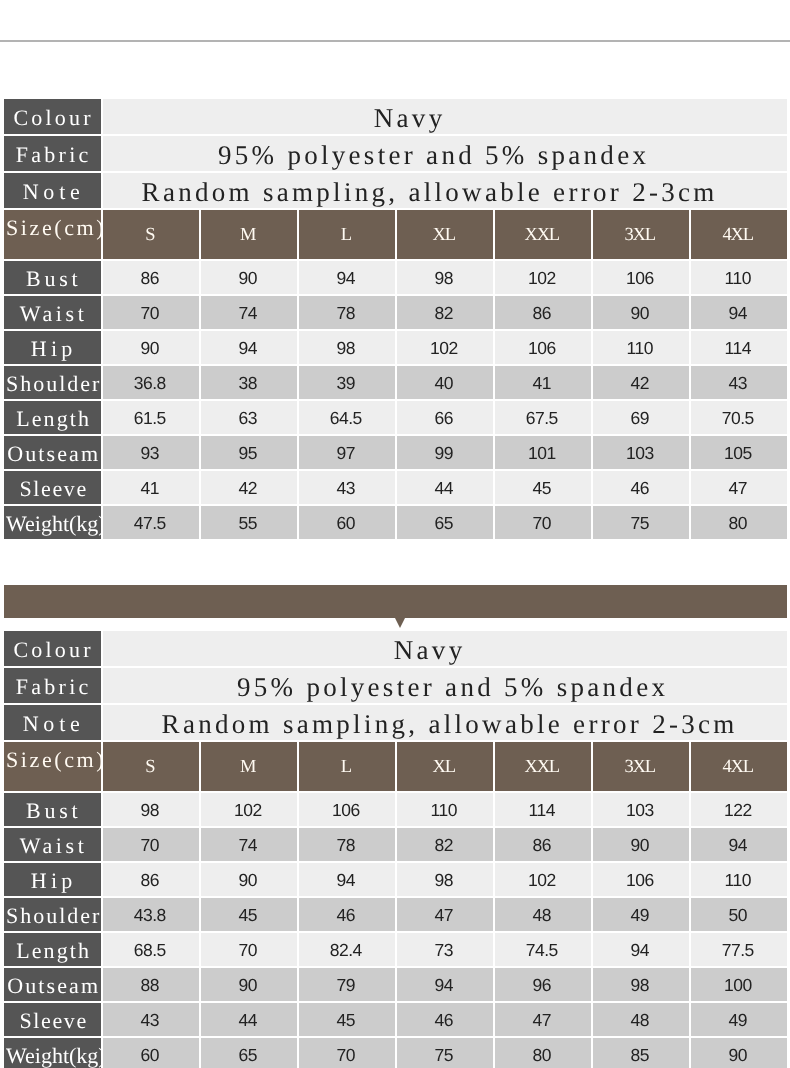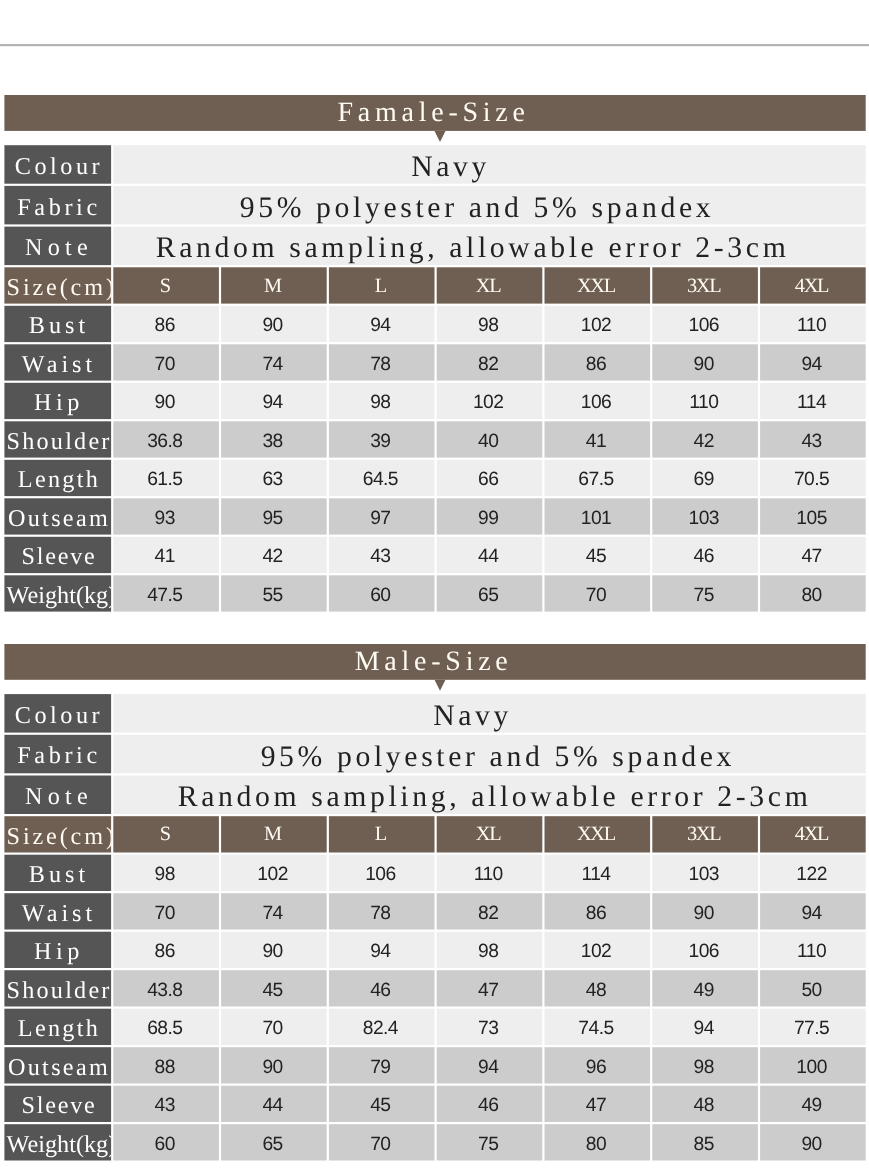--- a/index.html
+++ b/index.html
@@ -20,41 +20,40 @@
       border-top:10px solid #6e5f52;}
   table.sz{border-collapse:separate;border-spacing:2px;width:787.3px;
       table-layout:fixed;margin:11px 0 0 -2px;}
   table.sz td{padding:0;height:33px;overflow:hidden;white-space:nowrap;
       vertical-align:middle;}
   col.c1{width:97.3px;}
   col.cn{width:96px;}
   table.sz td.lab{background:#555;color:#fff;text-align:center;
       font-size:22px;letter-spacing:3.2px;line-height:22px;padding:3px 0 0 2px;height:30px;}
   table.sz td.labb{background:#6e5f52;color:#fffaf2;text-align:center;
-      font-size:22px;letter-spacing:3.2px;line-height:22px;padding:3px 0 0 2px;height:30px;}
+      font-size:22px;letter-spacing:3.2px;line-height:22px;padding:3px 0 16px 2px;height:30px;}
   table.sz td.hd{background:#6e5f52;color:#fffaf2;text-align:center;
       font-size:18.5px;letter-spacing:-1.2px;text-indent:-3.2px;padding:1px 0 0 0;height:32px;}
   table.sz td.mg{background:#eee;color:#222;text-align:center;
       font-size:27px;letter-spacing:3.3px;text-indent:3.3px;
       padding:4px 0 0 0;height:29px;}
   table.sz td.num{color:#222;text-align:center;
       font-family:"Liberation Sans",sans-serif;
       font-size:17.5px;letter-spacing:-0.5px;text-indent:-3px;line-height:20px;padding:0 0 0 0;height:33px;}
   tr.lt td.num{background:#eee;}
   tr.dk td.num{background:#ccc;}
   .mgspan{display:inline-block;position:relative;}
 </style>
 </head>
 <body>
 
 <div class="page">
   <div class="top-rule"></div>
   <div id="charts">
       <div class="chart" style="top: 86.3px;">
-        <div class="chart-title"><span class="title-text">Famale-Size</span><div class="title-tip"></div></div>
         <table class="sz">
           <colgroup>
             <col class="c1">
             <col class="cn">
             <col class="cn">
             <col class="cn">
             <col class="cn">
             <col class="cn">
             <col class="cn">
             <col class="cn">
@@ -159,21 +158,21 @@
               <td class="num">60</td>
               <td class="num">65</td>
               <td class="num">70</td>
               <td class="num">75</td>
               <td class="num">80</td>
             </tr>
           </tbody>
         </table>
       </div>
       <div class="chart" style="top: 585.2px;">
-        <div class="chart-title"><span class="title-text">Male-Size</span><div class="title-tip"></div></div>
+        <div class="chart-title"><div class="title-tip"></div></div>
         <table class="sz">
           <colgroup>
             <col class="c1">
             <col class="cn">
             <col class="cn">
             <col class="cn">
             <col class="cn">
             <col class="cn">
             <col class="cn">
             <col class="cn">

